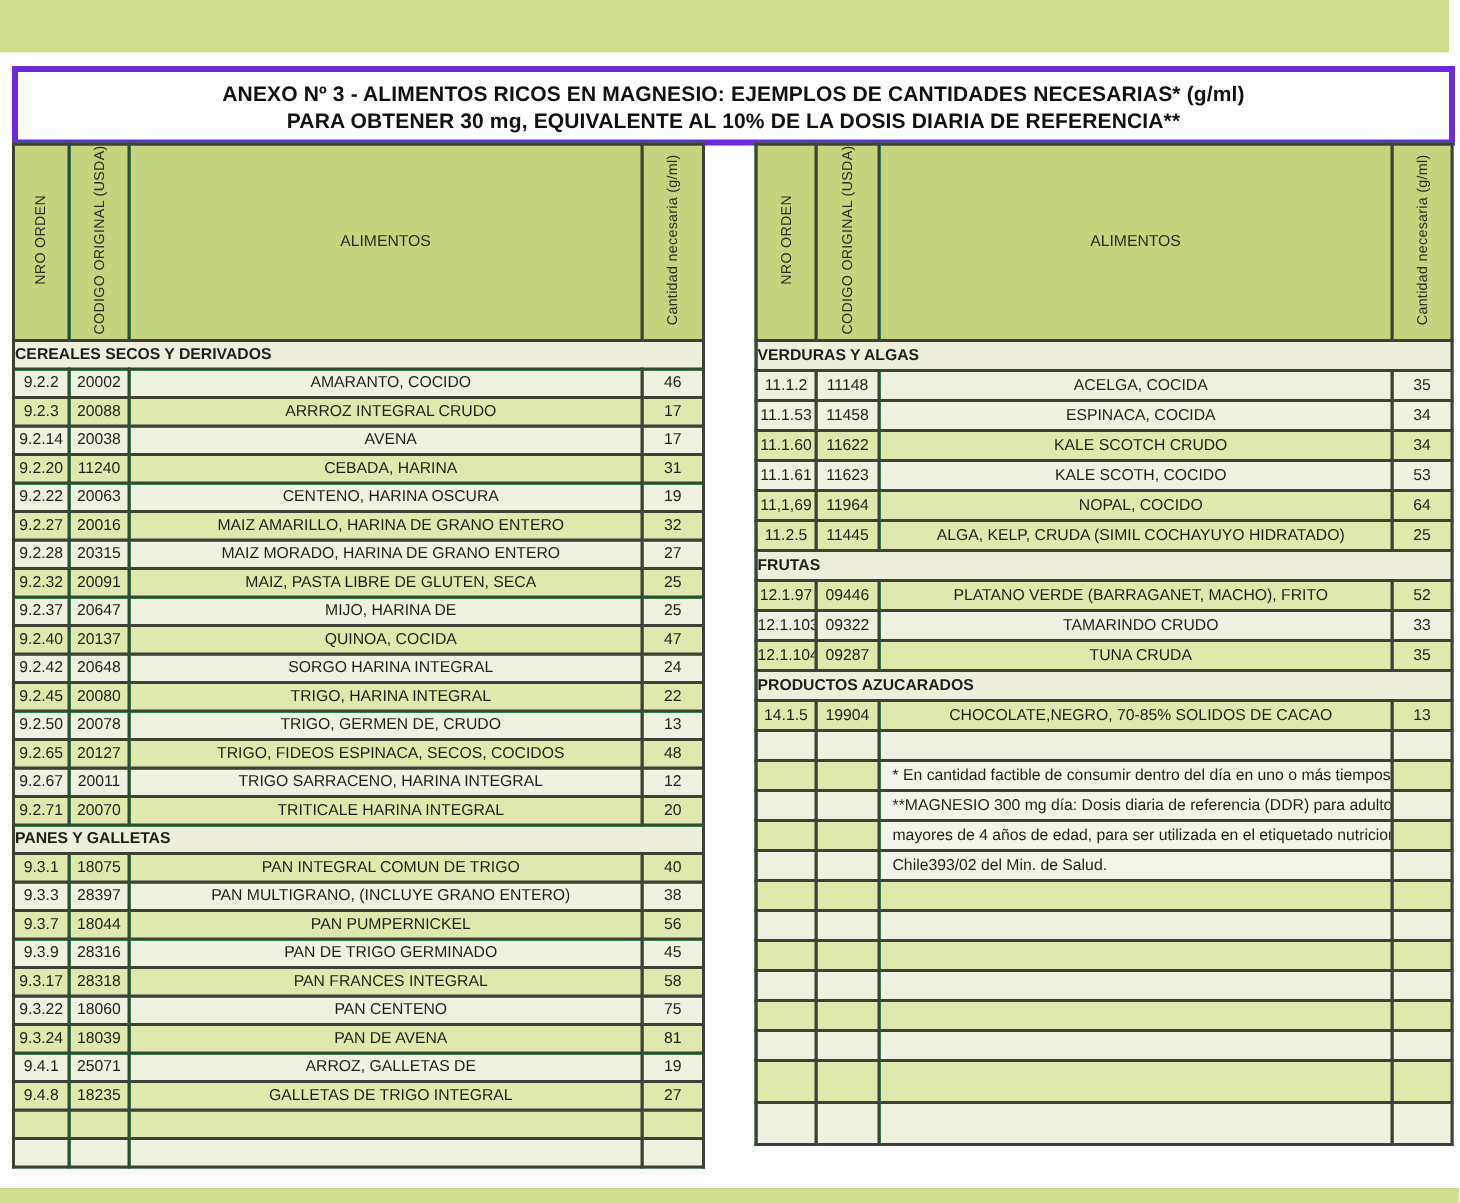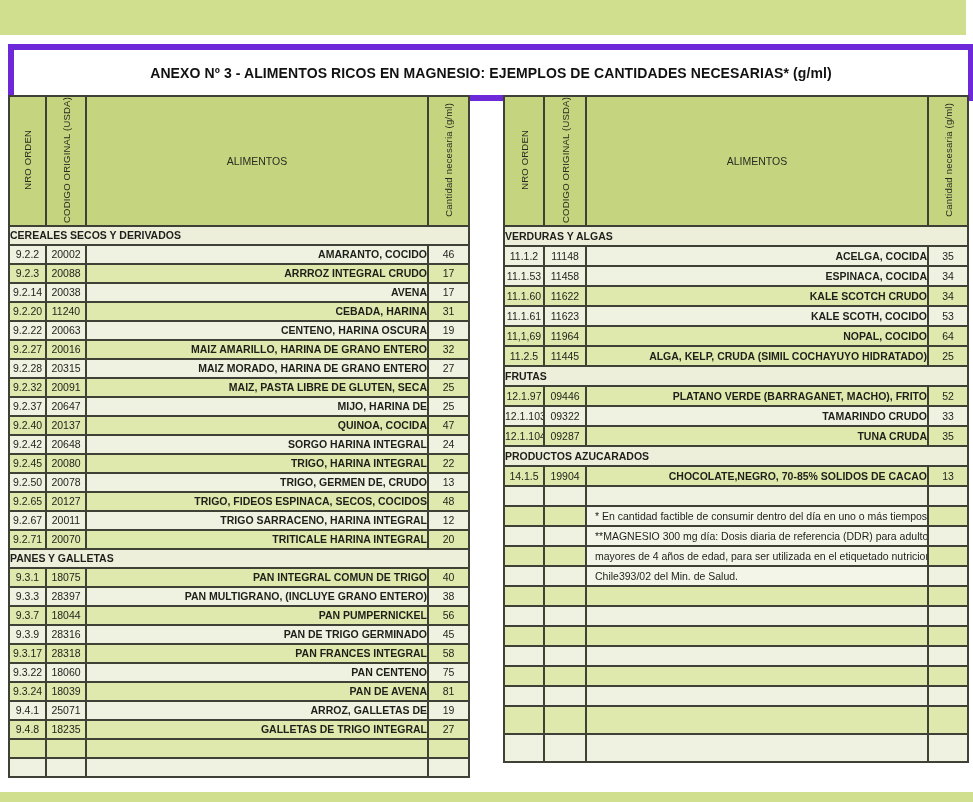--- a/index.html
+++ b/index.html
@@ -18,21 +18,21 @@
   }
   .band-bottom {
     position: absolute; left: 0; top: 792px;
     width: 973px; height: 10px;
     background: #cfdf8e;
   }
   .title-box {
     position: absolute; left: 8px; top: 44px;
     width: 954px; height: 45px;
     background: #ffffff;
-    border: 6px solid #6d28d9;
+    border: 4px solid #6d28d9;
     display: flex; flex-direction: column;
     justify-content: center; align-items: center;
   }
   .title-line {
     font-weight: bold;
     font-size: 14px;
     line-height: 18px;
     color: #111111;
     letter-spacing: 0.1px;
     white-space: nowrap;
@@ -66,41 +66,42 @@
     transform: rotate(180deg);
     font-size: 9.5px;
     letter-spacing: 0.2px;
     color: #2a2b22;
   }
   .htext { font-size: 10.5px; color: #2a2b22; }
   .t-left  tbody td { height: 17px; }
   .t-right tbody td { height: 18px; }
   .t-right tbody tr:nth-last-child(-n+2) td { height: 26px; }
   .c-nro, .c-cod, .c-cant { text-align: center; }
-  .c-ali { text-align: right; padding-left: 7px; font-weight: bold; }
+  .c-ali { text-align: center; padding-left: 7px; }
   .section-cell {
     font-weight: bold;
     text-align: left;
     padding-left: 0;
     background: #edefdb;
   }
   .shade-w td { background: #eff1e1; }
   .shade-g td { background: #dfe8ad; }
   .shade-w td.section-cell, .shade-g td.section-cell { background: #edefdb; }
   td.note-text-cell { background: #f3f5e9; text-align: left; padding-left: 8px; font-weight: normal; }
 </style>
 </head>
 <body>
 
 <div class="page">
 
   <div class="band-top"></div>
 
   <div class="title-box">
     <div class="title-line">ANEXO Nº 3  -  ALIMENTOS RICOS EN MAGNESIO: EJEMPLOS DE CANTIDADES NECESARIAS* (g/ml)</div>
+    <div class="title-line">PARA OBTENER  30 mg, EQUIVALENTE AL 10% DE LA DOSIS DIARIA DE REFERENCIA**</div>
   </div>
 
   <table class="t-left">
     <colgroup>
       <col style="width:37px">
         <col style="width:40px">
         <col style="width:342px">
         <col style="width:41px">
     </colgroup>
     <thead>

